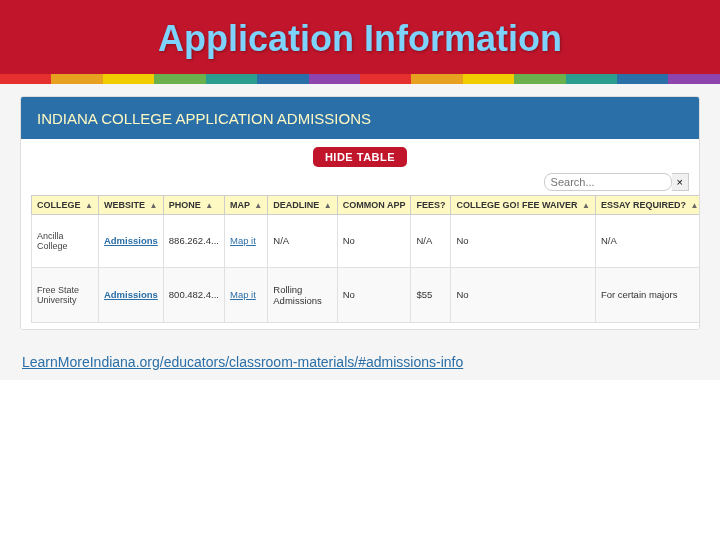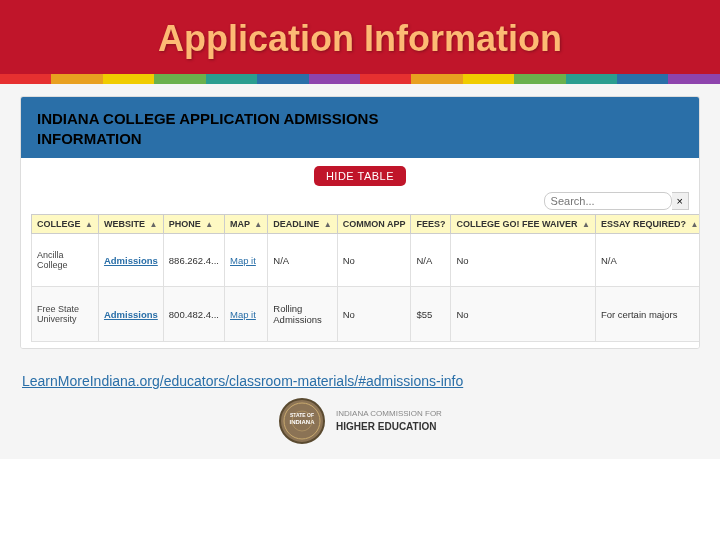--- a/index.html
+++ b/index.html
@@ -12,21 +12,21 @@
       background: #fff;
     }
 
     
     .header {
       background: #c0152a;
       padding: 18px 20px 14px;
       text-align: center;
     }
     .header h1 {
-      color: #fdba74;
+      color: #7dd3fc;
       font-size: 36px;
       font-weight: bold;
       text-shadow: 1px 1px 3px rgba(0,0,0,0.3);
     }
 
     
     .stripe {
       display: flex;
       height: 10px;
     }
@@ -51,23 +51,23 @@
       border-radius: 3px;
       overflow: hidden;
     }
 
     
     .card-header {
       background: #2a6fa8;
       padding: 12px 16px 10px;
     }
     .card-header h2 {
-      color: #000000;
+      color: #fef9c3;
       font-size: 15px;
-      font-weight: bold;
+      font-weight: normal;
       text-transform: uppercase;
       line-height: 1.3;
     }
 
     
     .card-body {
       padding: 8px 10px 6px;
       background: #fff;
     }
 
@@ -76,21 +76,21 @@
       display: flex;
       justify-content: center;
       margin-bottom: 6px;
     }
     .hide-table-btn {
       background: #c0152a;
       color: #fff;
       border: none;
       padding: 4px 12px;
       font-size: 11px;
-      font-weight: normal;
+      font-weight: bold;
       border-radius: 5px;
       cursor: pointer;
       letter-spacing: 0.5px;
     }
 
     
     .search-row {
       display: flex;
       justify-content: flex-end;
       margin-bottom: 4px;
@@ -229,21 +229,20 @@
   <span style="background:#8e44ad"></span>
 </div>
 
 <div class="content">
 
   <div class="card">
 
     <div class="card-header">
       <h2>
         <span>INDIANA COLLEGE APPLICATION ADMISSIONS</span><br>
-        <span>INFORMATION</span>
       </h2>
     </div>
 
     <div class="card-body">
 
       <div class="btn-row">
         <button class="hide-table-btn">HIDE TABLE</button>
       </div>
 
       <div class="search-row">
@@ -292,28 +291,14 @@
             <td>For certain majors</td>
           </tr>
         </tbody>
       </table>
 
     </div>
   </div>
 
   <div class="footer-link">LearnMoreIndiana.org/educators/classroom-materials/#admissions-info</div>
 
-  <div class="bottom-area">
-
-    <svg class="seal" viewBox="0 0 48 48" xmlns="http://www.w3.org/2000/svg">
-      <circle cx="24" cy="24" r="22" fill="#8b7355" stroke="#5a4a30" stroke-width="2"></circle>
-      <circle cx="24" cy="24" r="18" fill="none" stroke="#c8a96e" stroke-width="1"></circle>
-      <text x="24" y="20" text-anchor="middle" font-size="5" fill="#fff" font-weight="bold">STATE OF</text>
-      <text x="24" y="27" text-anchor="middle" font-size="6" fill="#fff" font-weight="bold">INDIANA</text>
-      <circle cx="24" cy="24" r="10" fill="none" stroke="#c8a96e" stroke-width="0.5"></circle>
-    </svg>
-    <div class="commission-text">
-      <div class="line1">INDIANA COMMISSION FOR</div>
-      <div class="line2">HIGHER EDUCATION</div>
-    </div>
-  </div>
 
 </div>
 
 </body></html>

